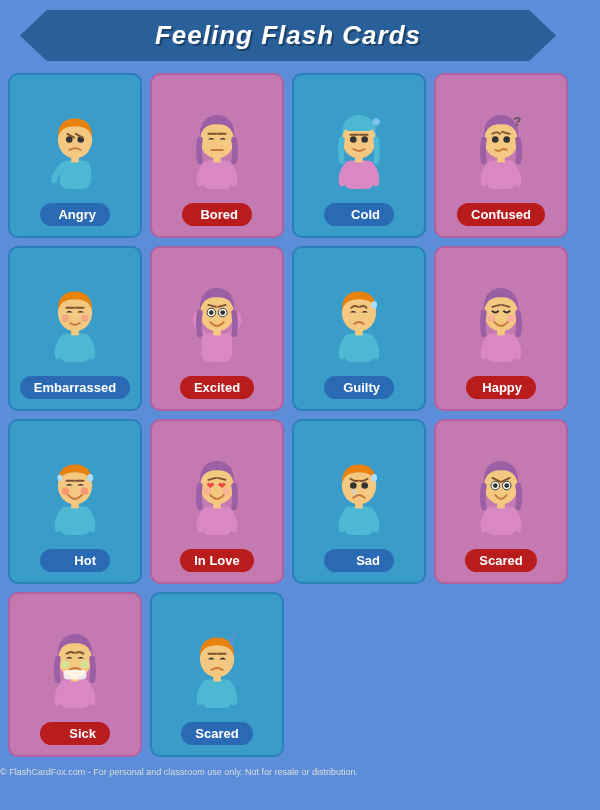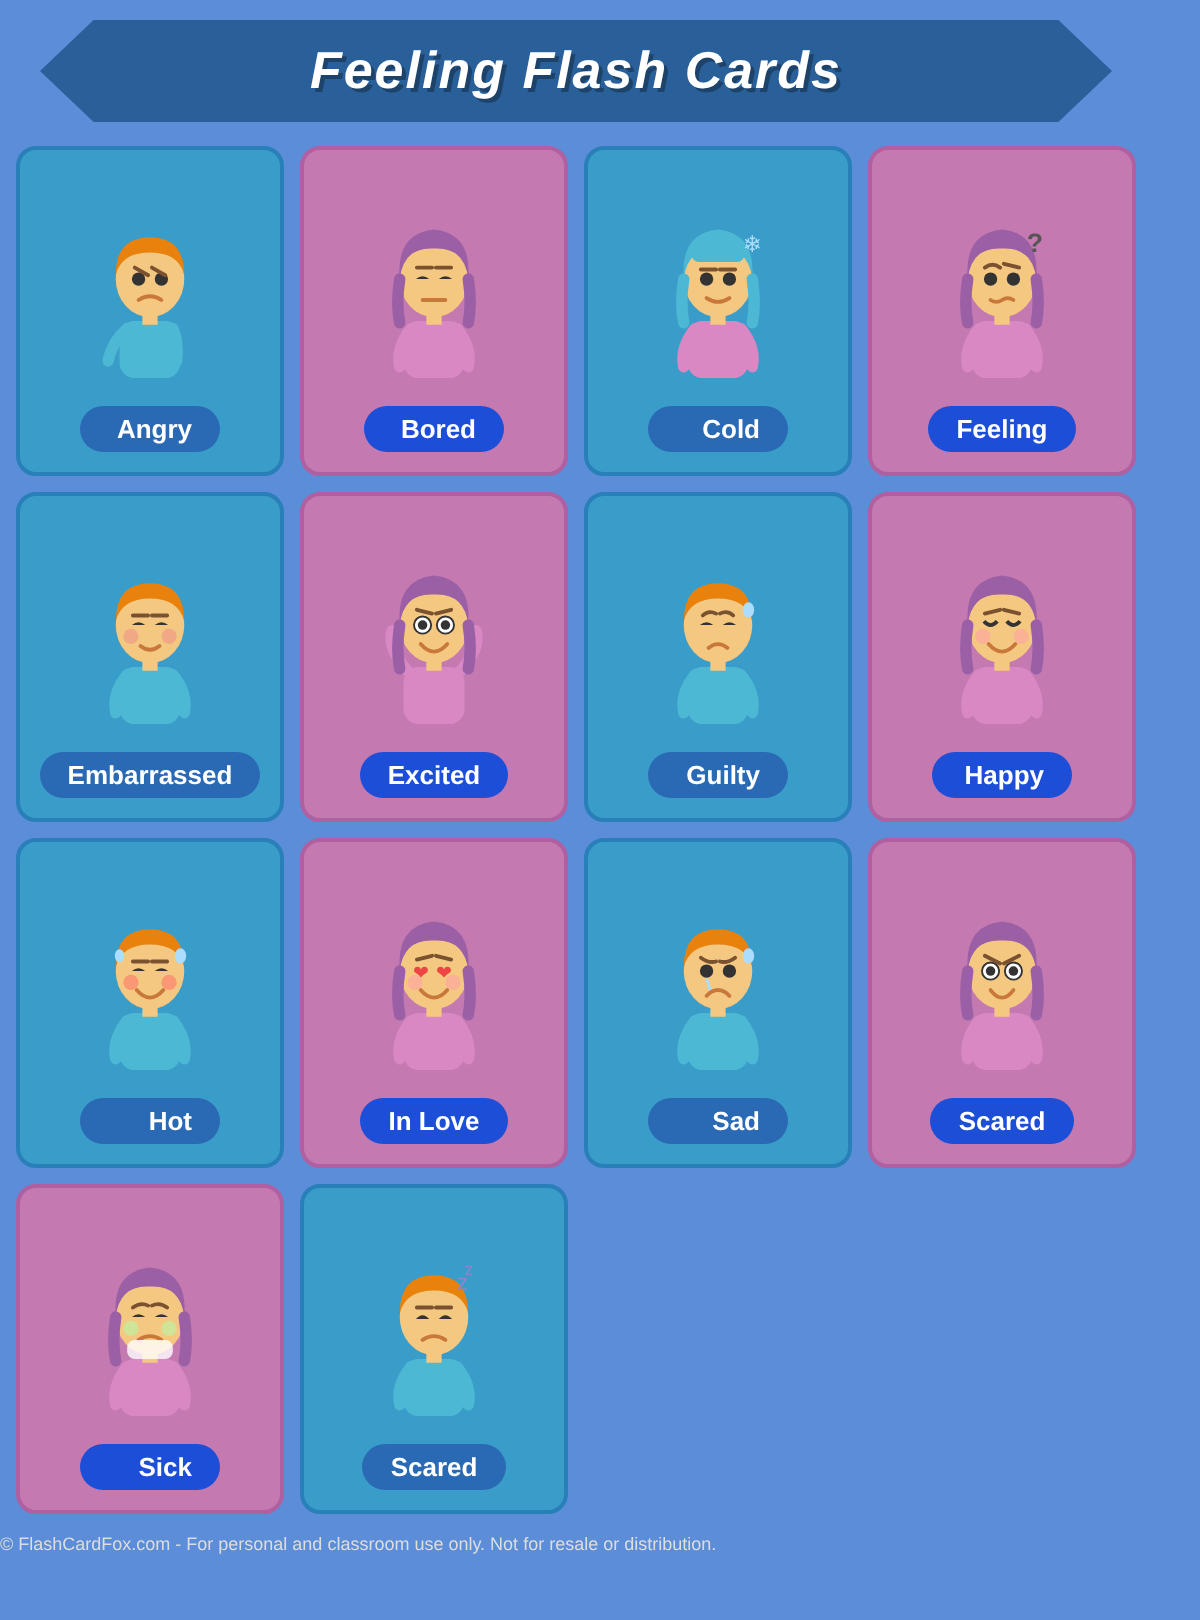--- a/index.html
+++ b/index.html
@@ -95,21 +95,21 @@
       padding: 4px 14px;
       font-size: 13px;
       font-weight: 700;
       text-align: right;
       margin-top: 4px;
       min-width: 70px;
       display: inline-block;
     }
 
     .flash-card.pink .card-label {
-      background: #1d4ed8;
+      background: #b91c1c;
     }
 
     
     .footer {
       font-size: 9px;
       color: #ddd;
       padding: 6px 0 4px 0;
     }
 
     
@@ -232,21 +232,21 @@
     <circle cx="34" cy="52" r="3.5" fill="#333"></circle>
             <circle cx="46" cy="52" r="3.5" fill="#333"></circle>
 
     <path d="M31 46 Q35 43 39 46 M41 44 L49 46" stroke="#7a5230" stroke-width="2" fill="none" stroke-linecap="round"></path>
 
     <path d="M34 63 Q37 65 40 63 Q43 61 46 63" stroke="#c8783a" stroke-width="2" fill="none" stroke-linecap="round"></path>
 
     <text x="53" y="38" font-size="14" font-weight="bold" fill="#555">?</text>
   </svg>
         </div>
-        <span class="card-label">Feeling</span>
+        <span class="card-label">Confused</span>
       </div>
       <div class="flash-card blue">
         <div class="character-area">
           <svg viewBox="0 0 80 105" xmlns="http://www.w3.org/2000/svg" class="cartoon">
 
     <rect x="24" y="74" width="32" height="30" rx="8" fill="#4db8d4"></rect>
     <path d="M28 78 Q20 88 22 98" stroke="#4db8d4" stroke-width="6" fill="none" stroke-linecap="round"></path>
     <path d="M52 78 Q60 88 58 98" stroke="#4db8d4" stroke-width="6" fill="none" stroke-linecap="round"></path>
 
     <rect x="36" y="68" width="8" height="8" fill="#f5c882"></rect>

